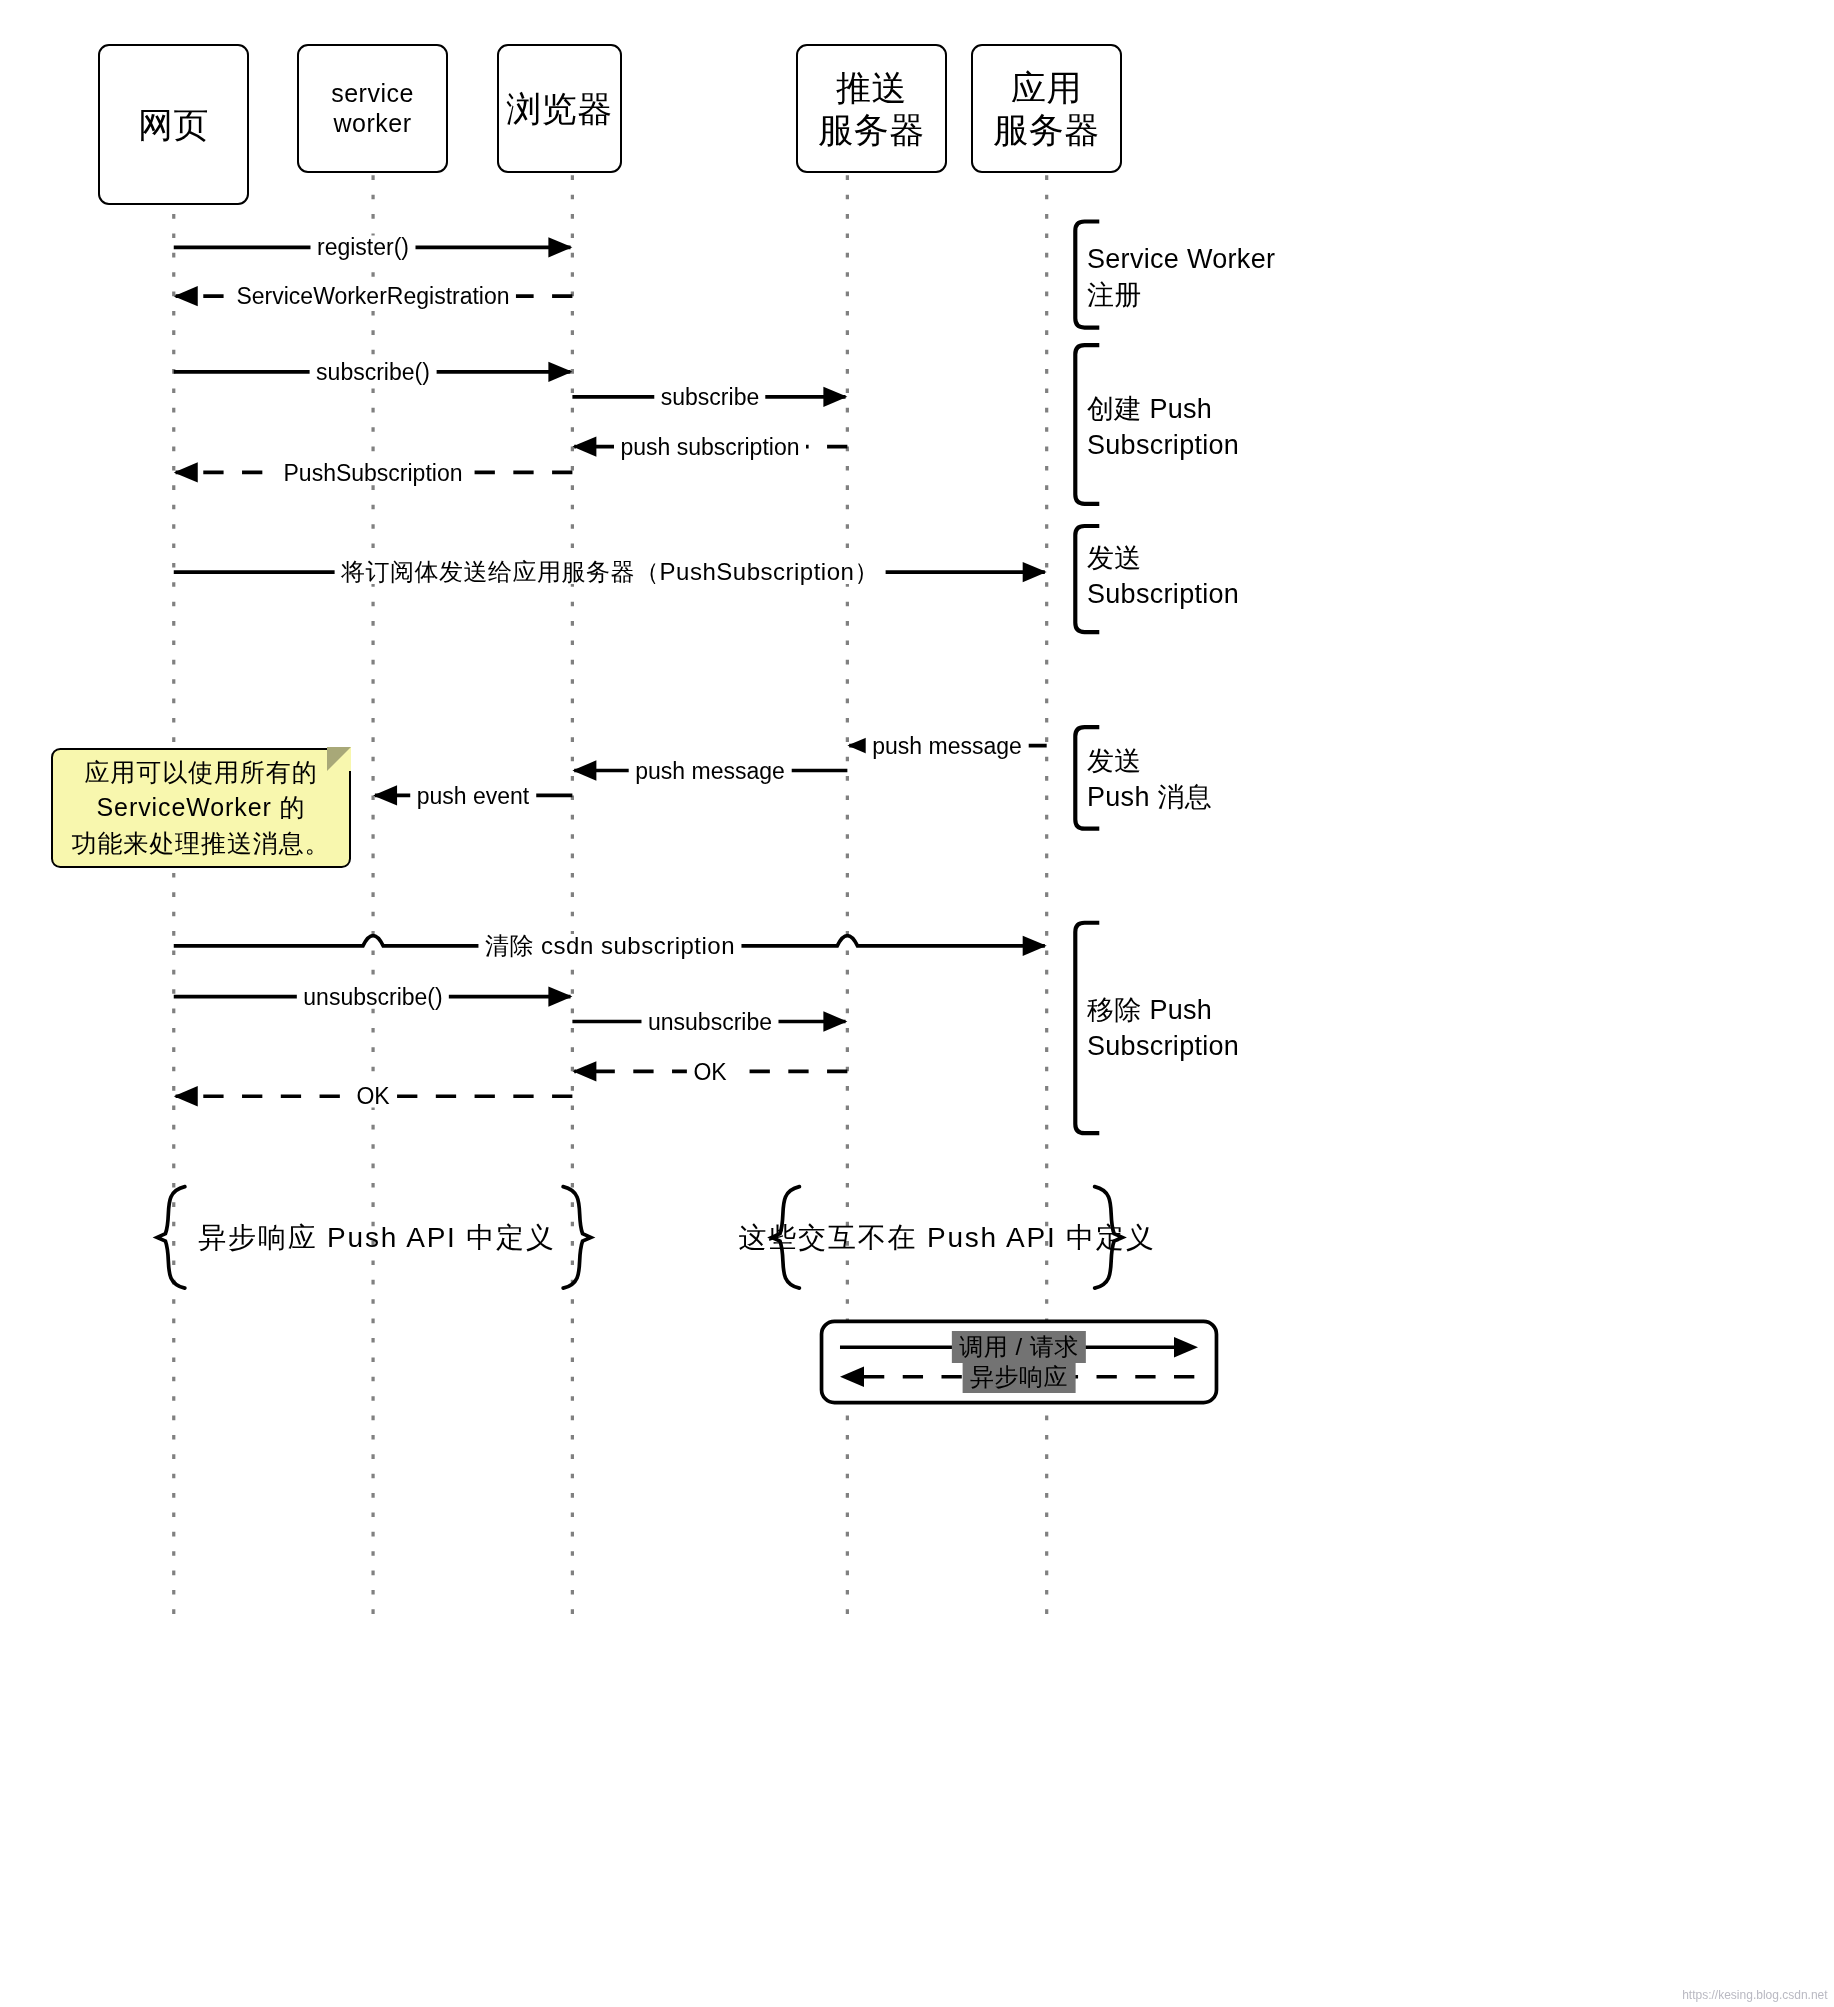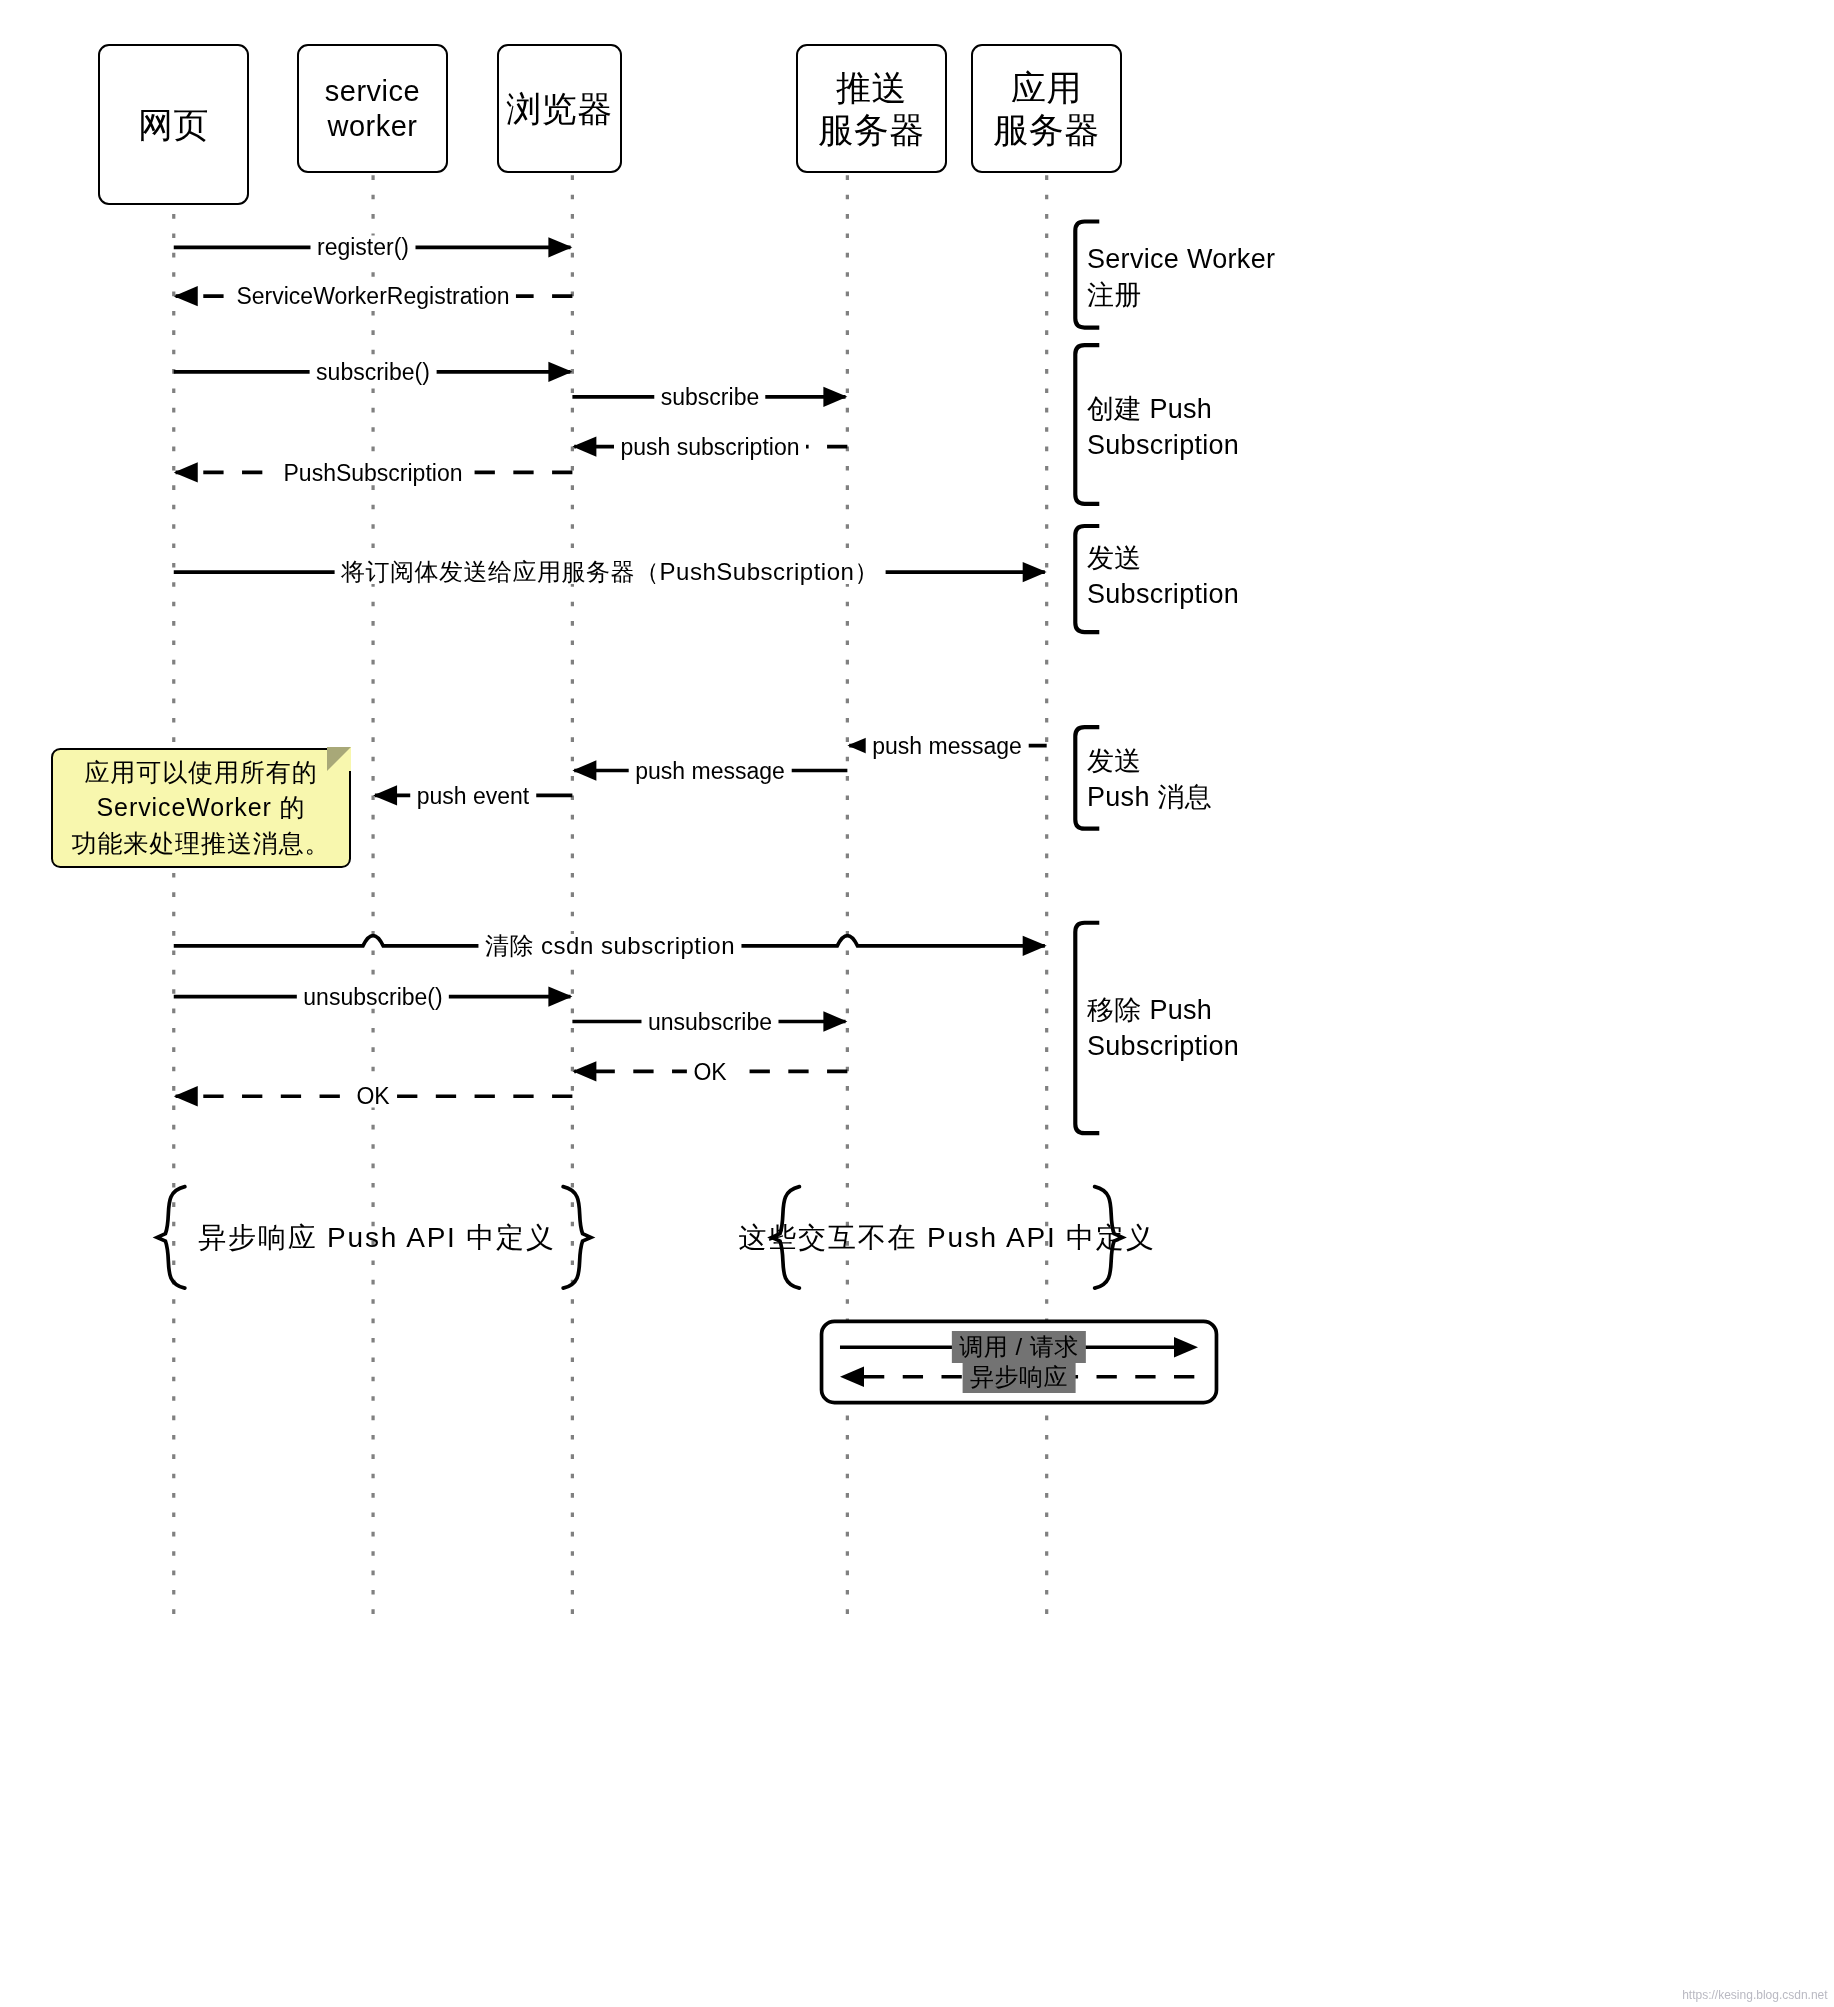--- a/index.html
+++ b/index.html
@@ -27,21 +27,21 @@
     position: absolute;
     box-sizing: border-box;
     border: 2.8px solid #000;
     border-radius: 11px;
     background: #ffffff;
     display: flex;
     align-items: center;
     justify-content: center;
     text-align: center;
     line-height: 1.18;
-    font-size: 29px;
+    font-size: 25px;
     letter-spacing: 0.5px;
   }
   .actor-box.cn { font-size: 35px; }
   .note-box {
     position: absolute;
     box-sizing: border-box;
     background: #f8f7ae;
     border: 2.8px solid #000;
     border-radius: 9.2px;
     display: flex;

